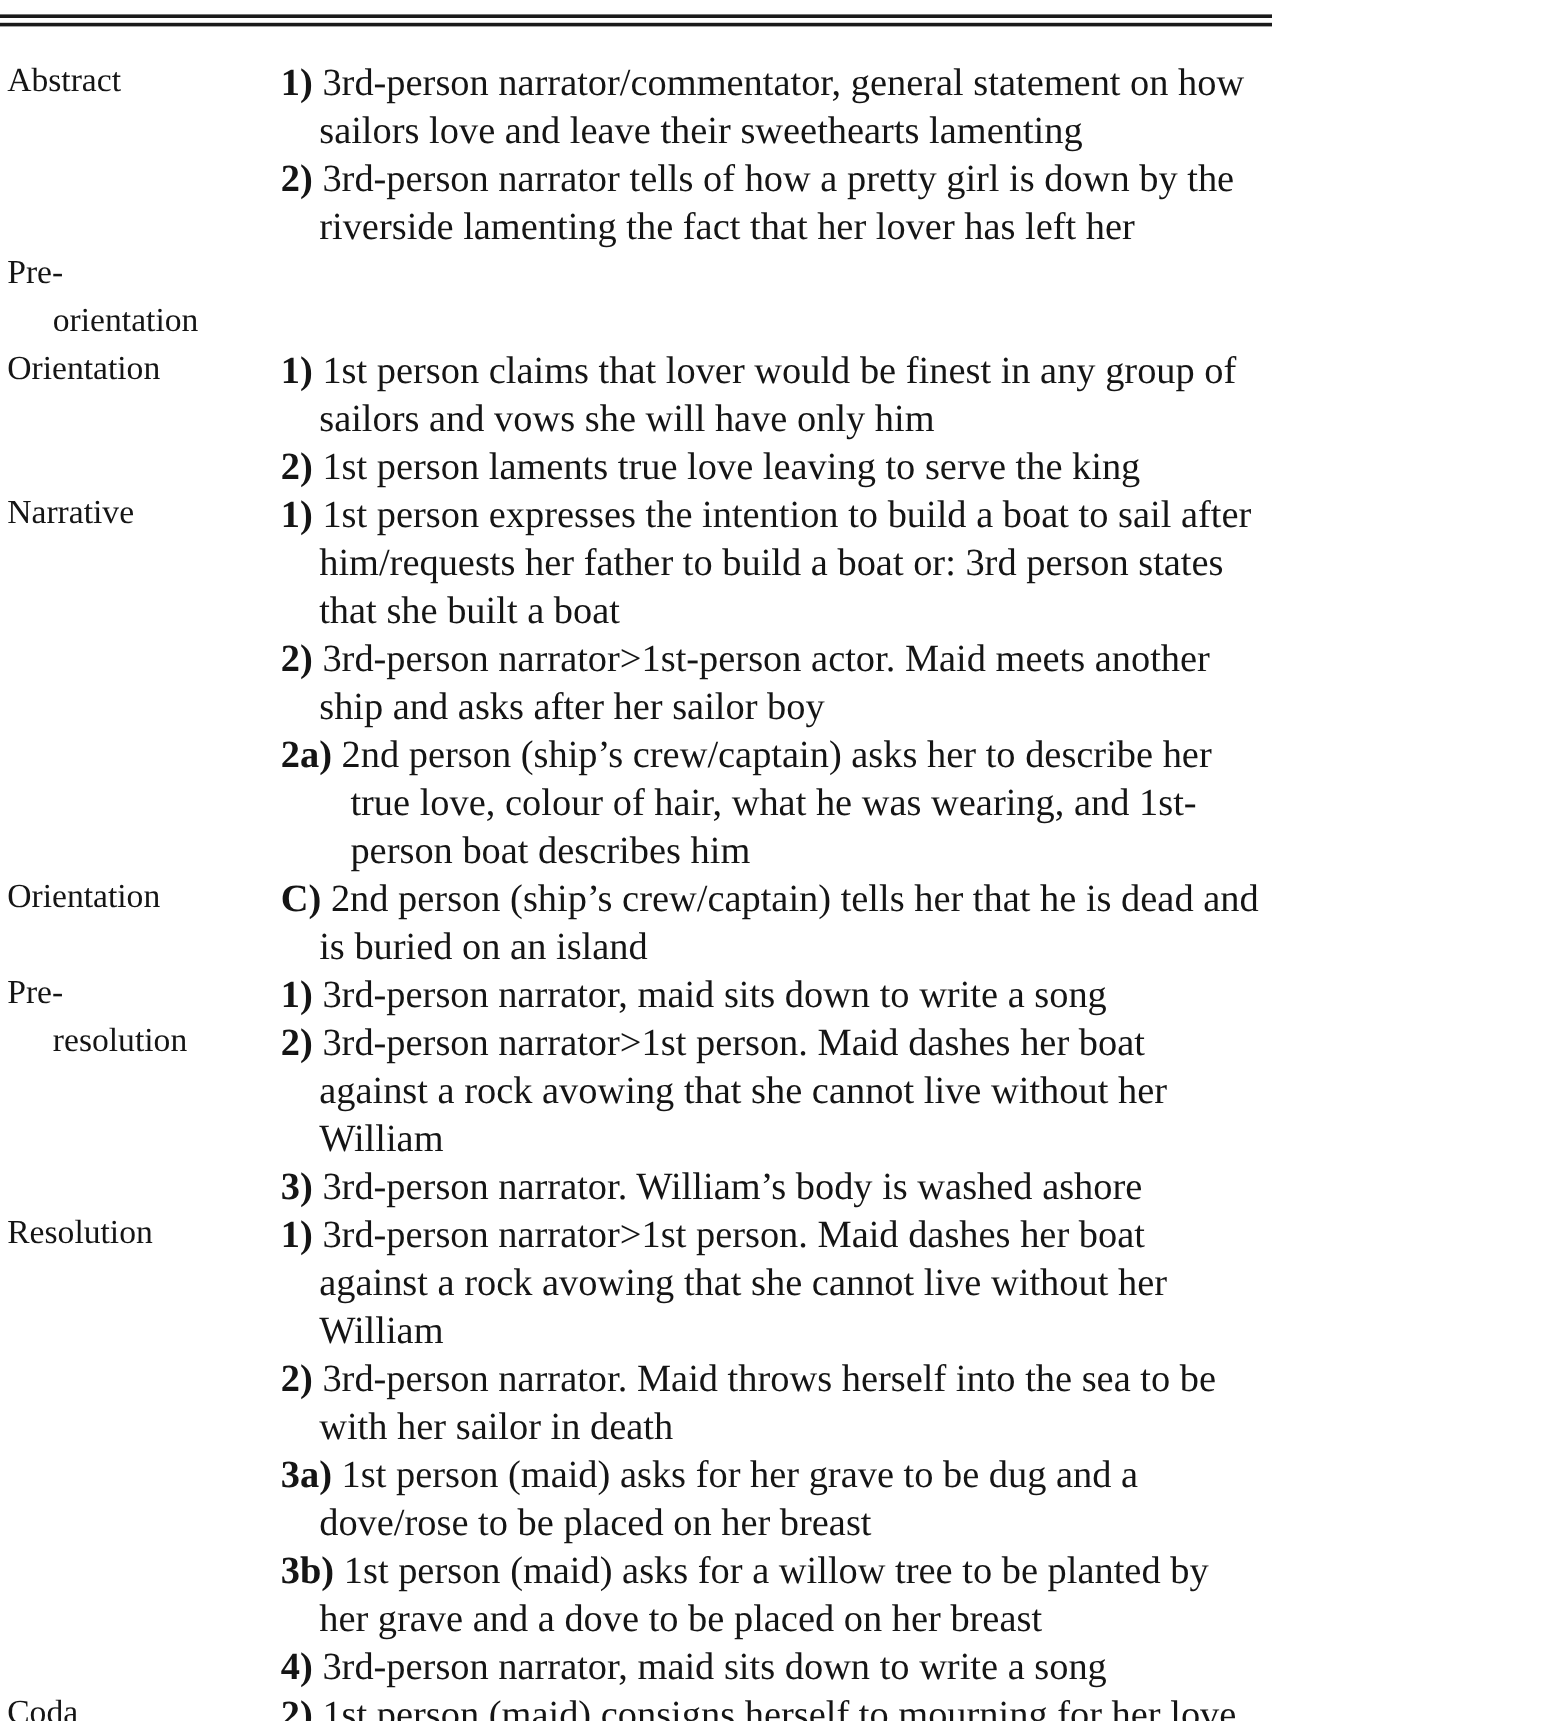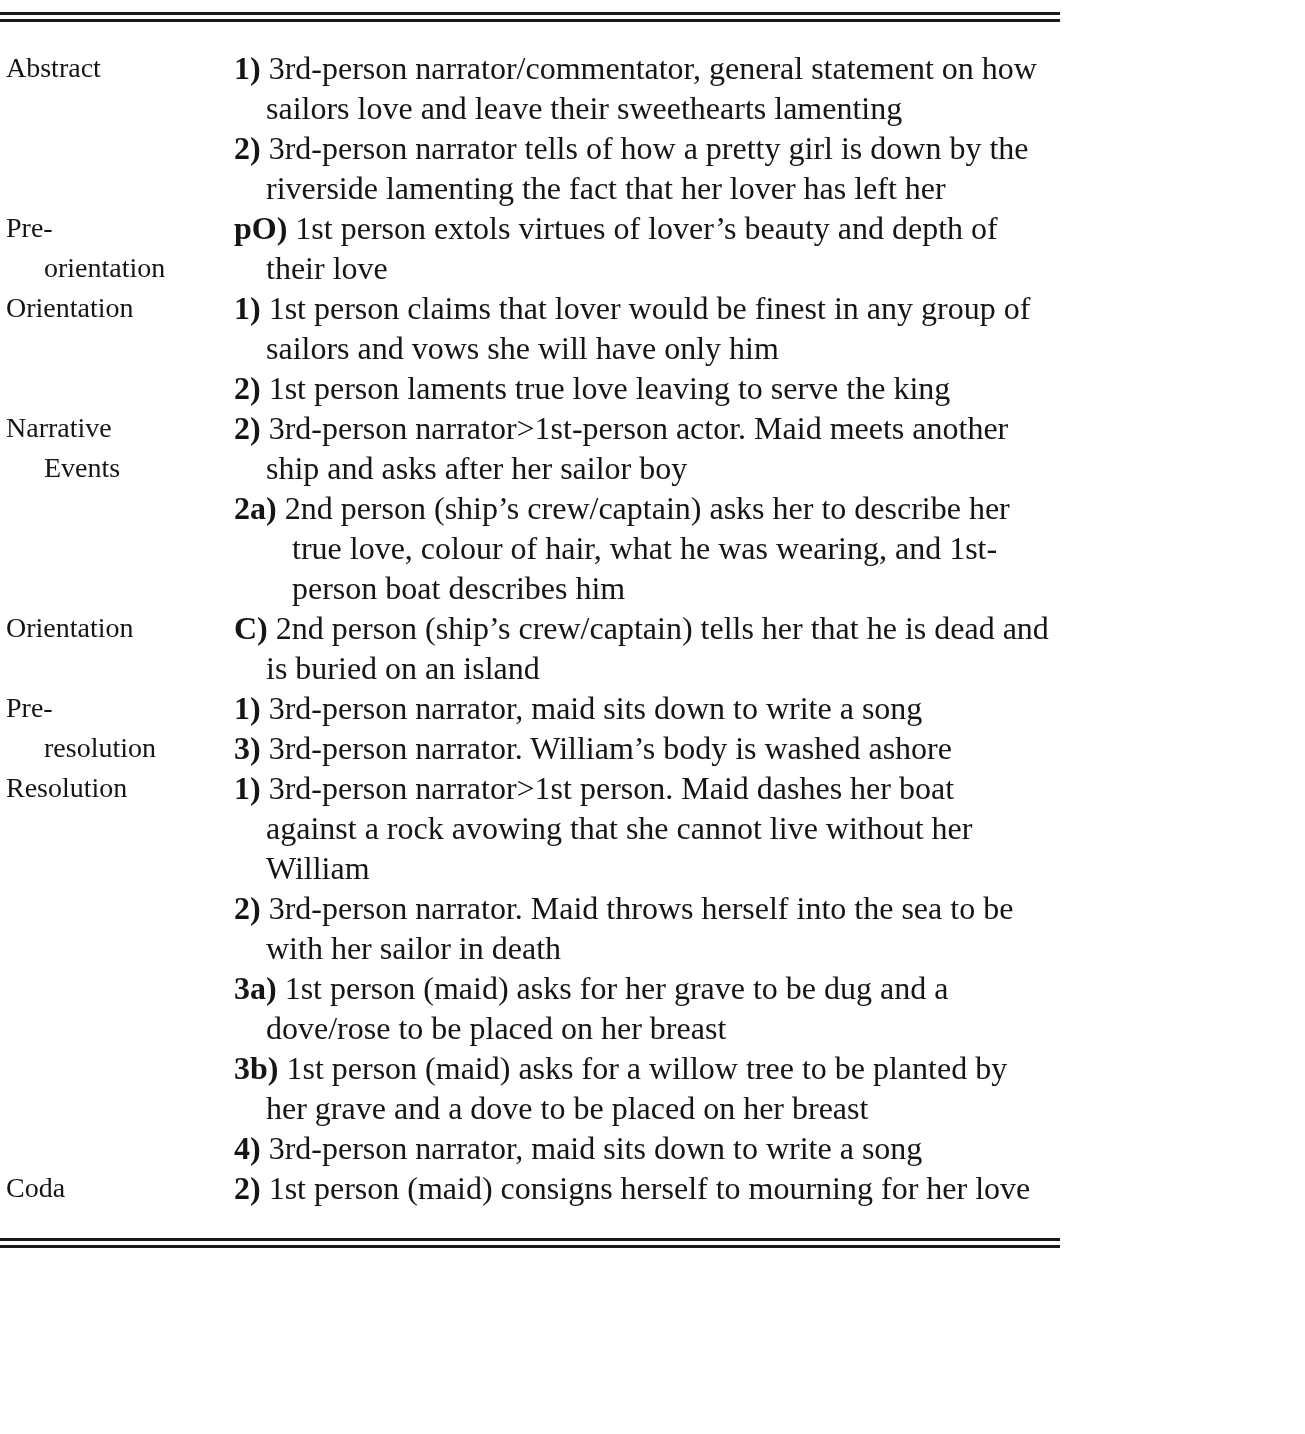--- a/index.html
+++ b/index.html
@@ -62,58 +62,56 @@
         <div class="entries">
           <div class="entry"><span class="entry-label">1)</span> <span>3rd-person narrator/commentator, general statement on how sailors love and leave their sweethearts lamenting</span></div>
           <div class="entry"><span class="entry-label">2)</span> <span>3rd-person narrator tells of how a pretty girl is down by the riverside lamenting the fact that her lover has left her</span></div>
         </div>
       </div>
       <div class="trow">
         <div class="cat">
           <div class="cat-line">Pre-</div>
           <div class="cat-line cat-cont">orientation</div>
         </div>
-        <div class="entries">
-          <div class="entry"><span class="entry-label">pO)</span> <span>1st person extols virtues of lover’s beauty and depth of their love</span></div>
-        </div>
       </div>
       <div class="trow">
         <div class="cat">
           <div class="cat-line">Orientation</div>
         </div>
         <div class="entries">
           <div class="entry"><span class="entry-label">1)</span> <span>1st person claims that lover would be finest in any group of sailors and vows she will have only him</span></div>
           <div class="entry"><span class="entry-label">2)</span> <span>1st person laments true love leaving to serve the king</span></div>
         </div>
       </div>
       <div class="trow">
         <div class="cat">
           <div class="cat-line">Narrative</div>
-          <div class="cat-line cat-cont">Events</div>
         </div>
         <div class="entries">
+          <div class="entry"><span class="entry-label">1)</span> <span>1st person expresses the intention to build a boat to sail after him/requests her father to build a boat or: 3rd person states that she built a boat</span></div>
           <div class="entry"><span class="entry-label">2)</span> <span>3rd-person narrator&gt;1st-person actor. Maid meets another ship and asks after her sailor boy</span></div>
           <div class="entry entry-deep"><span class="entry-label">2a)</span> <span>2nd person (ship’s crew/captain) asks her to describe her true love, colour of hair, what he was wearing, and 1st-person boat describes him</span></div>
         </div>
       </div>
       <div class="trow">
         <div class="cat">
           <div class="cat-line">Orientation</div>
         </div>
         <div class="entries">
           <div class="entry"><span class="entry-label">C)</span> <span>2nd person (ship’s crew/captain) tells her that he is dead and is buried on an island</span></div>
         </div>
       </div>
       <div class="trow">
         <div class="cat">
           <div class="cat-line">Pre-</div>
           <div class="cat-line cat-cont">resolution</div>
         </div>
         <div class="entries">
           <div class="entry"><span class="entry-label">1)</span> <span>3rd-person narrator, maid sits down to write a song</span></div>
+          <div class="entry"><span class="entry-label">2)</span> <span>3rd-person narrator&gt;1st person. Maid dashes her boat against a rock avowing that she cannot live without her William</span></div>
           <div class="entry"><span class="entry-label">3)</span> <span>3rd-person narrator. William’s body is washed ashore</span></div>
         </div>
       </div>
       <div class="trow">
         <div class="cat">
           <div class="cat-line">Resolution</div>
         </div>
         <div class="entries">
           <div class="entry"><span class="entry-label">1)</span> <span>3rd-person narrator&gt;1st person. Maid dashes her boat against a rock avowing that she cannot live without her William</span></div>
           <div class="entry"><span class="entry-label">2)</span> <span>3rd-person narrator. Maid throws herself into the sea to be with her sailor in death</span></div>

